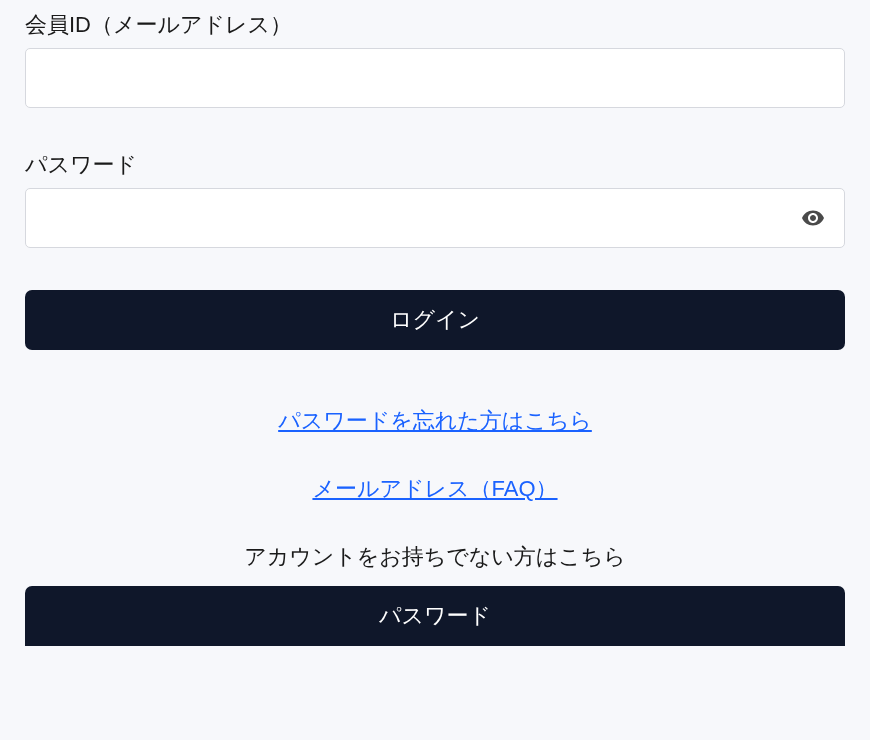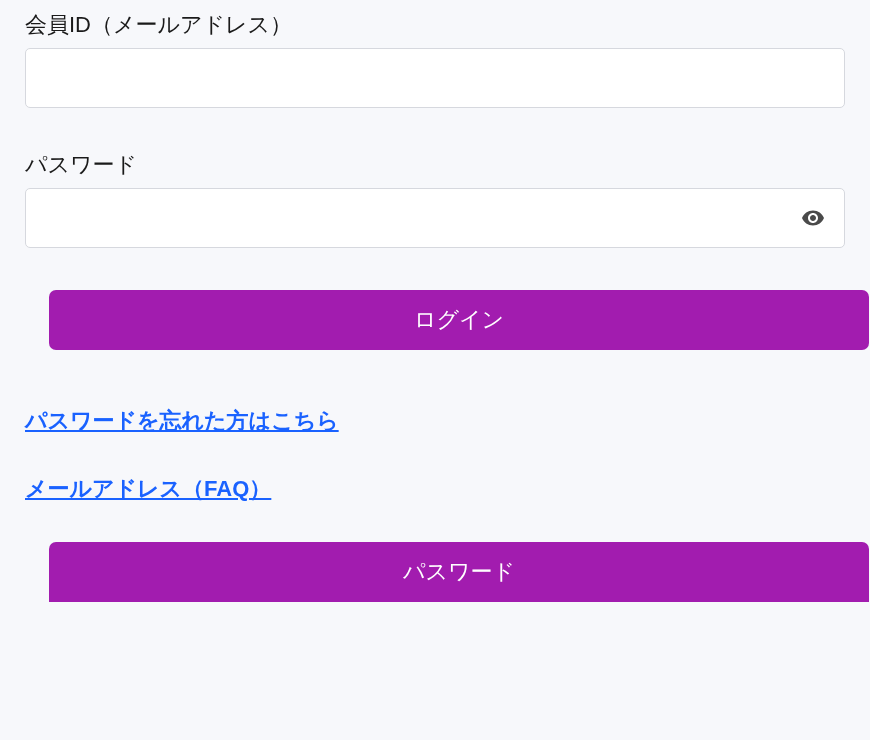--- a/index.html
+++ b/index.html
@@ -66,31 +66,30 @@
       border: none;
       border-radius: 7px;
       font-size: 22px;
       font-weight: 500;
       cursor: pointer;
       display: flex;
       align-items: center;
       justify-content: center;
     }
     .btn-primary {
-      background-color: #a21caf;
+      background-color: #0f172a;
       color: #ffffff;
-      margin-left: 24px;
     }
     .btn-login {
       margin-top: 10px;
       margin-bottom: 56px;
     }
     .link-row {
+      text-align: center;
       margin-bottom: 38px;
-      font-weight: bold;
     }
     .text-link {
       color: #1a62ff;
       font-size: 22px;
       text-decoration: underline;
       cursor: pointer;
     }
     .signup-section {
       margin-top: 8px;
     }
@@ -132,16 +131,17 @@
 
 <div class="link-row">
   <a class="text-link">パスワードを忘れた方はこちら</a>
 </div>
 
 <div class="link-row">
   <a class="text-link">メールアドレス（FAQ）</a>
 </div>
 
 <div class="signup-section">
+  <div class="signup-prompt">アカウントをお持ちでない方はこちら</div>
   <button class="btn btn-primary btn-register">
     <span>パスワード</span>
   </button>
 </div>
 
 </body></html>

